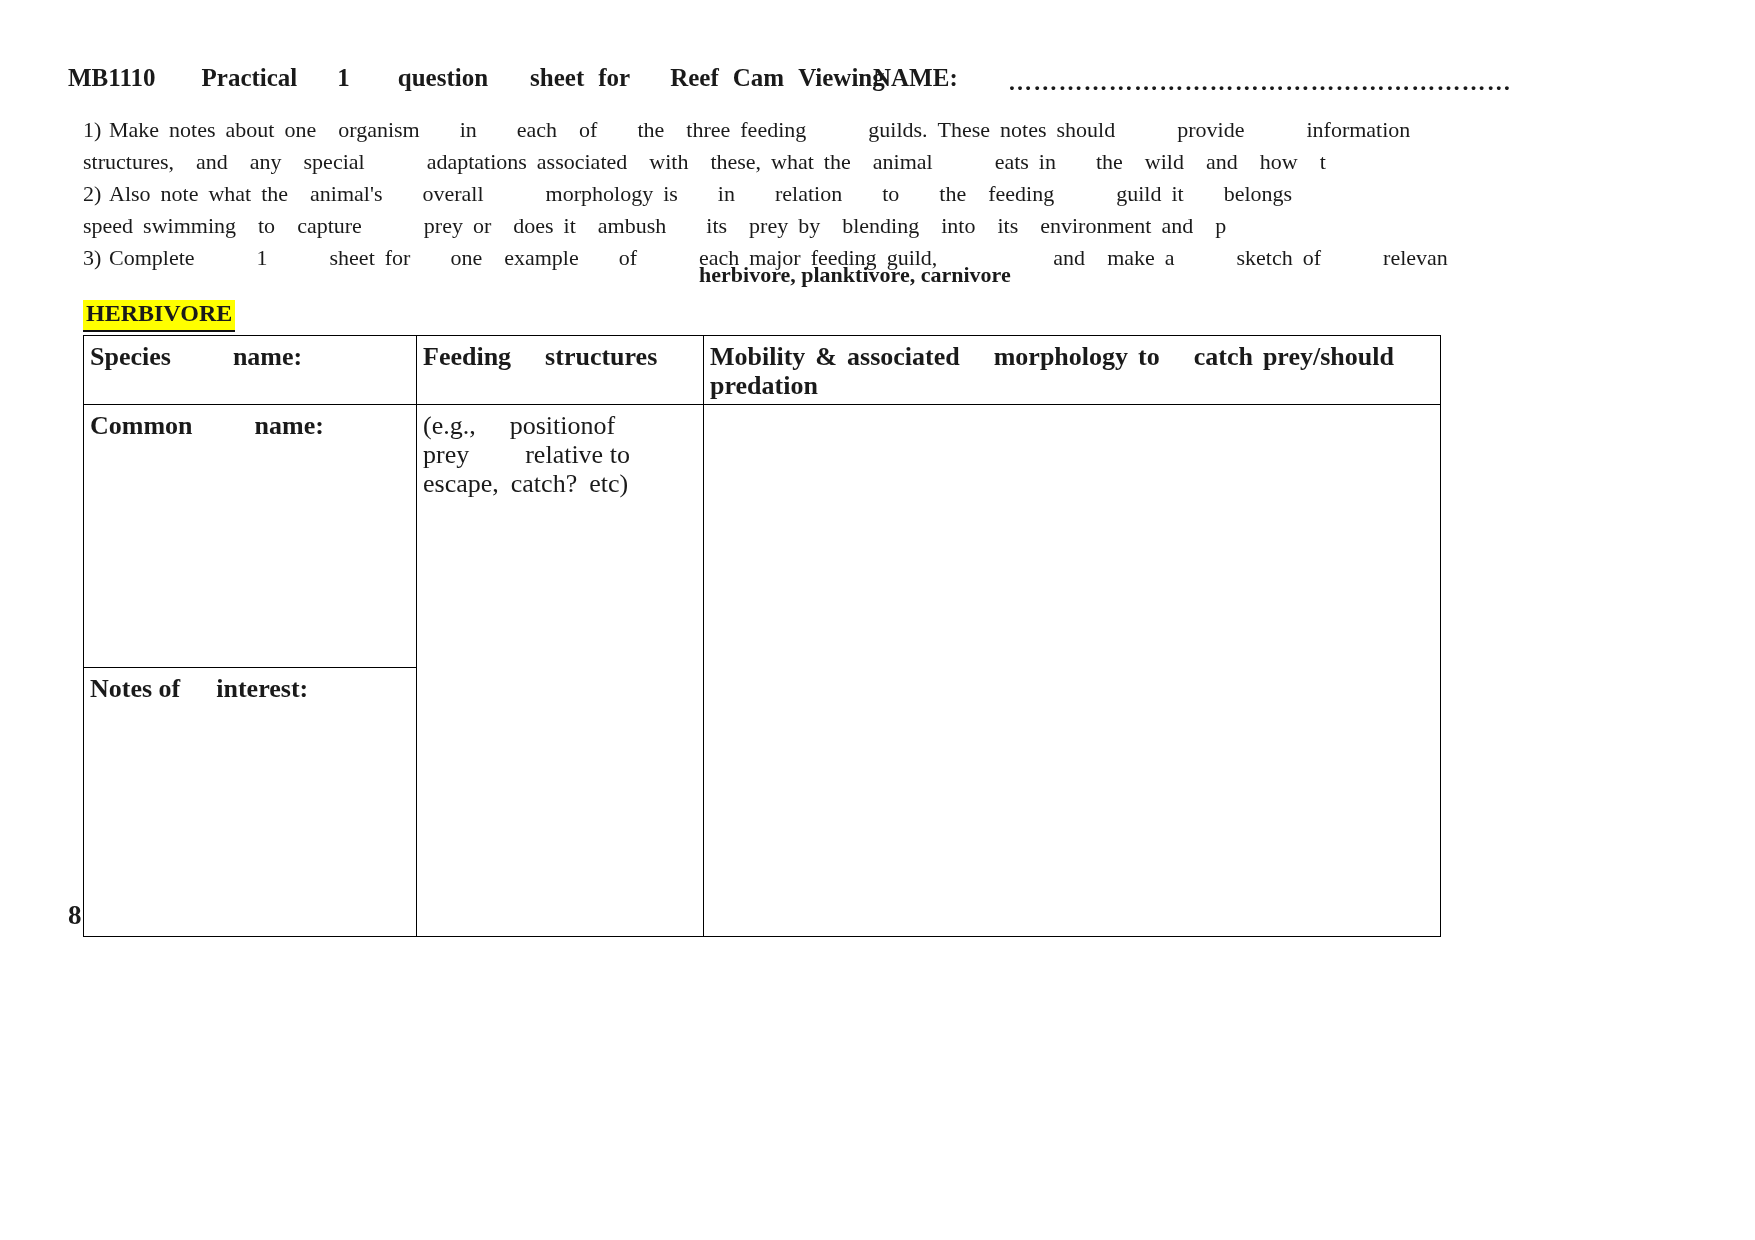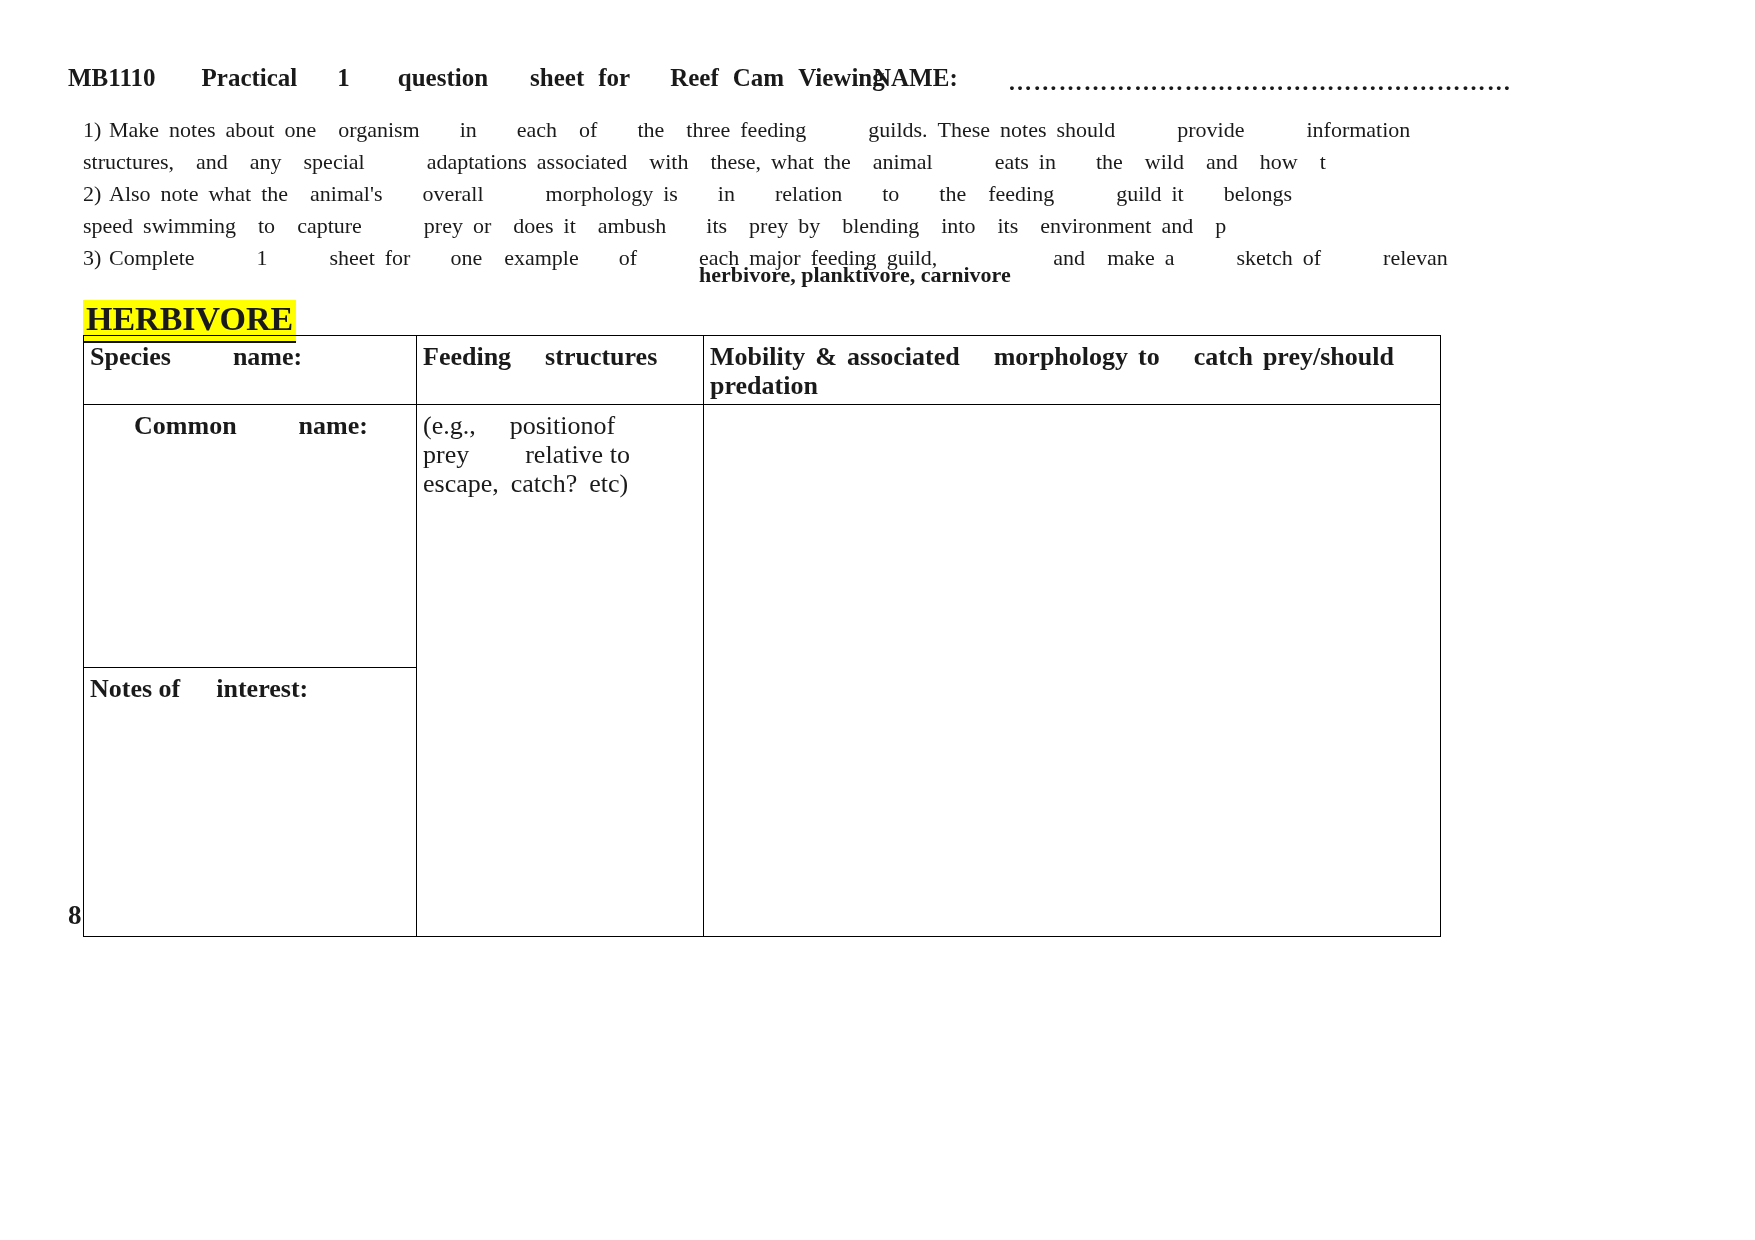--- a/index.html
+++ b/index.html
@@ -95,21 +95,21 @@
     top: 17px;
     font-weight: bold;
     white-space: nowrap;
   }
 
   
   .section-heading {
     position: absolute;
     left: 83px;
     top: 300px;
-    font-size: 34px;
+    font-size: 24px;
     font-weight: bold;
     background: #ffff00;
     padding: 1px 3px 3px 3px;
     line-height: 1.08;
     text-decoration: none;
     border-bottom: 2px solid #111;
     display: inline-block;
   }
 
   
@@ -134,21 +134,21 @@
 
   .th-cell {
     font-weight: bold;
     font-size: 23px;
     height: 38px;
   }
   .th-cell .sp-s { display: inline-block; width: 10px; }
   .th-cell .sp-m { display: inline-block; width: 34px; }
   .th-cell .sp-l { display: inline-block; width: 62px; }
 
-  .cell-common { height: 252px; font-weight: bold; text-align: center; }
+  .cell-common { height: 252px; font-weight: bold; }
   .cell-common .sp-l { display: inline-block; width: 62px; }
   .cell-notes { height: 258px; font-weight: bold; }
   .cell-notes .sp-m { display: inline-block; width: 36px; }
   .cell-eg { font-weight: normal; font-size: 21px; }
   .cell-eg .sp-s { display: inline-block; width: 12px; }
   .cell-eg .sp-m { display: inline-block; width: 34px; }
   .cell-eg .sp-l { display: inline-block; width: 56px; }
 
   
   .page-number {

